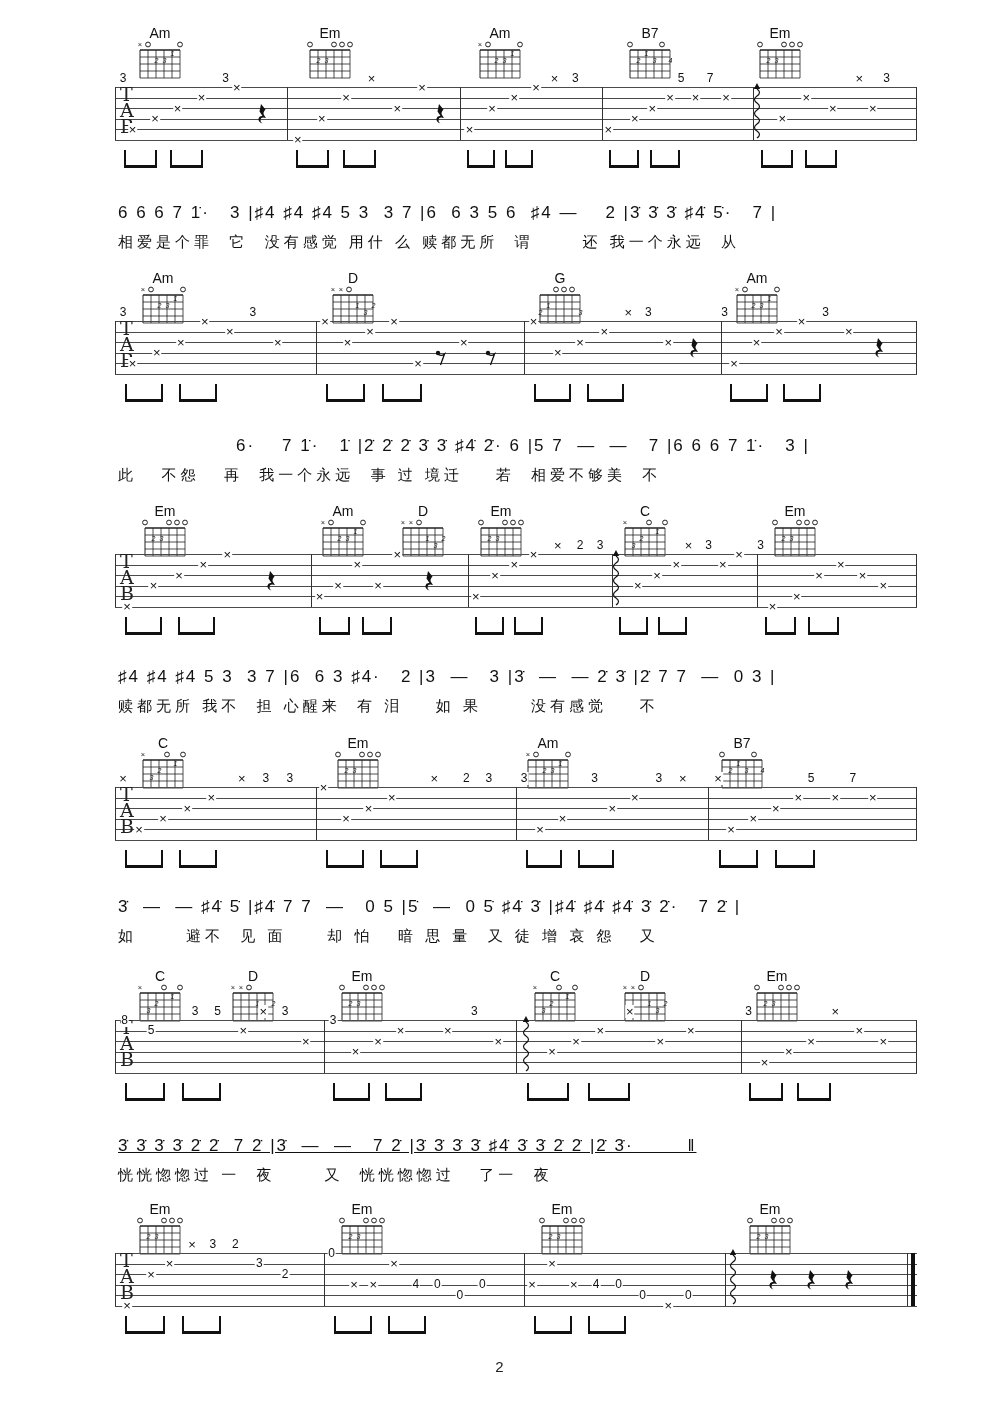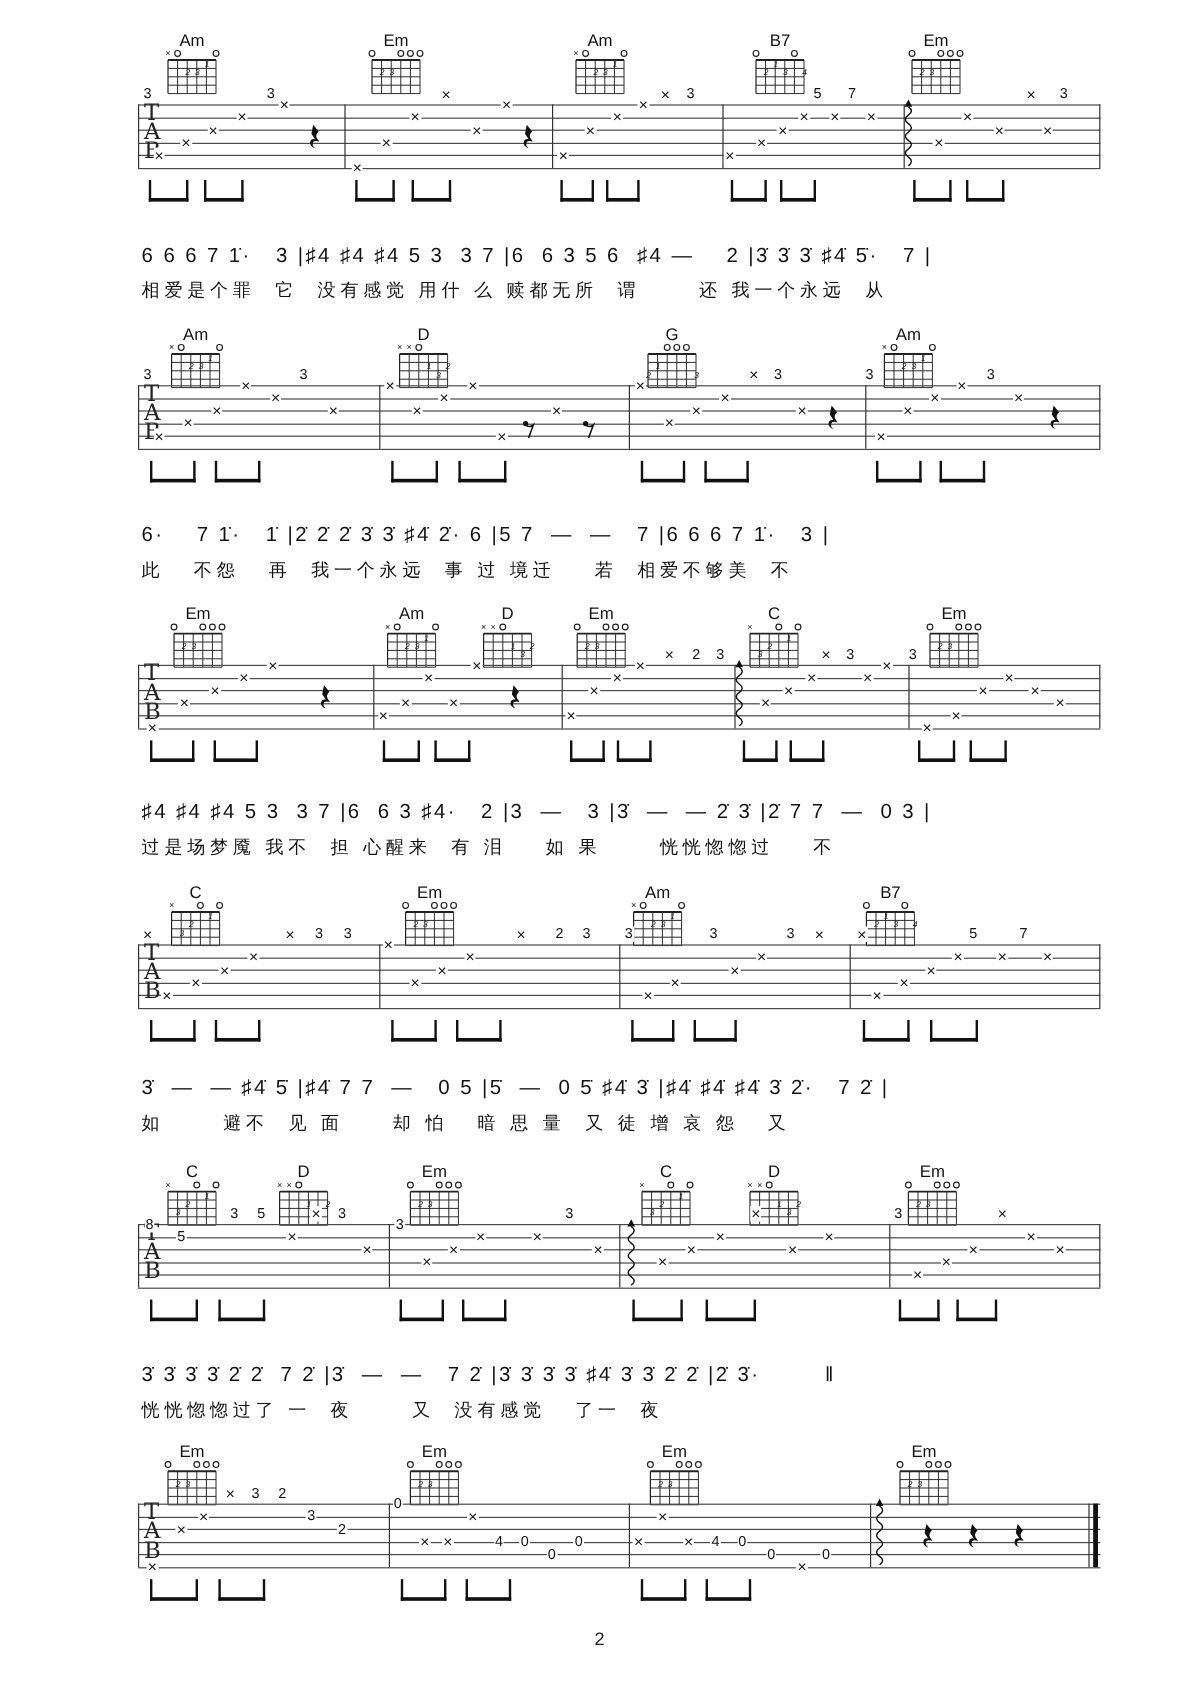--- a/index.html
+++ b/index.html
@@ -1037,23 +1037,23 @@
         <div class="beam" style="left: 66.7264px; width: 35.4484px; top: 62.5px; height: 15px;"></div>
         <div class="beam" style="left: 218.545px; width: 34.085px; top: 62.5px; height: 15px;"></div>
         <div class="beam" style="left: 272.68px; width: 34.085px; top: 62.5px; height: 15px;"></div>
         <div class="beam" style="left: 419.045px; width: 34.085px; top: 62.5px; height: 15px;"></div>
         <div class="beam" style="left: 473.18px; width: 34.085px; top: 62.5px; height: 15px;"></div>
       </div>
     </div>
   <div id="jianpu">
       <div class="jline jnotes" style="top: 203px;">6 6 6 7 1̇·   3 |♯4 ♯4 ♯4 5 3  3 7 |6  6 3 5 6  ♯4 —    2 |3̇ 3̇ 3̇ ♯4̇ 5̇·   7 |</div>
       <div class="jline jlyrics" style="top: 233px;">相爱是个罪  它  没有感觉 用什 么 赎都无所  谓      还 我一个永远  从</div>
-      <div class="jline jnotes" style="top: 436px;">6·    7 1̇·   1̇ |2̇ 2̇ 2̇ 3̇ 3̇ ♯4̇ 2̇· 6 |5 7  —  —   7 |6 6 6 7 1̇·   3 |</div>
+      <div class="jline jnotes" style="top: 436px; text-align: center;">6·    7 1̇·   1̇ |2̇ 2̇ 2̇ 3̇ 3̇ ♯4̇ 2̇· 6 |5 7  —  —   7 |6 6 6 7 1̇·   3 |</div>
       <div class="jline jlyrics" style="top: 466px;">此   不怨   再  我一个永远  事 过 境迁    若  相爱不够美  不</div>
       <div class="jline jnotes" style="top: 667px;">♯4 ♯4 ♯4 5 3  3 7 |6  6 3 ♯4·   2 |3  —   3 |3̇  —  — 2̇ 3̇ |2̇ 7 7  —  0 3 |</div>
-      <div class="jline jlyrics" style="top: 697px;">过是场梦魇 我不  担 心醒来  有 泪    如 果      恍恍惚惚过    不</div>
+      <div class="jline jlyrics" style="top: 697px;">赎都无所 我不  担 心醒来  有 泪    如 果      没有感觉    不</div>
       <div class="jline jnotes" style="top: 897px;">3̇  —  — ♯4̇ 5̇ |♯4̇ 7 7  —   0 5 |5̇  —  0 5̇ ♯4̇ 3̇ |♯4̇ ♯4̇ ♯4̇ 3̇ 2̇·   7 2̇ |</div>
       <div class="jline jlyrics" style="top: 927px;">如      避不  见 面     却 怕   暗 思 量  又 徒 增 哀 怨   又</div>
-      <div class="jline jnotes" style="top: 1136px;">3̇ 3̇ 3̇ 3̇ 2̇ 2̇  7 2̇ |3̇  —  —   7 2̇ |3̇ 3̇ 3̇ 3̇ ♯4̇ 3̇ 3̇ 2̇ 2̇ |2̇ 3̇·        ‖</div>
-      <div class="jline jlyrics" style="top: 1166px;">恍恍惚惚过了 一  夜      又  没有感觉   了一  夜</div>
+      <div class="jline jnotes" style="top: 1136px; text-decoration: underline;">3̇ 3̇ 3̇ 3̇ 2̇ 2̇  7 2̇ |3̇  —  —   7 2̇ |3̇ 3̇ 3̇ 3̇ ♯4̇ 3̇ 3̇ 2̇ 2̇ |2̇ 3̇·        ‖</div>
+      <div class="jline jlyrics" style="top: 1166px;">恍恍惚惚过 一  夜      又  恍恍惚惚过   了一  夜</div>
     </div>
   <div class="pagenum" style="top:1358px">2</div>
 </div>
 
 </body></html>

